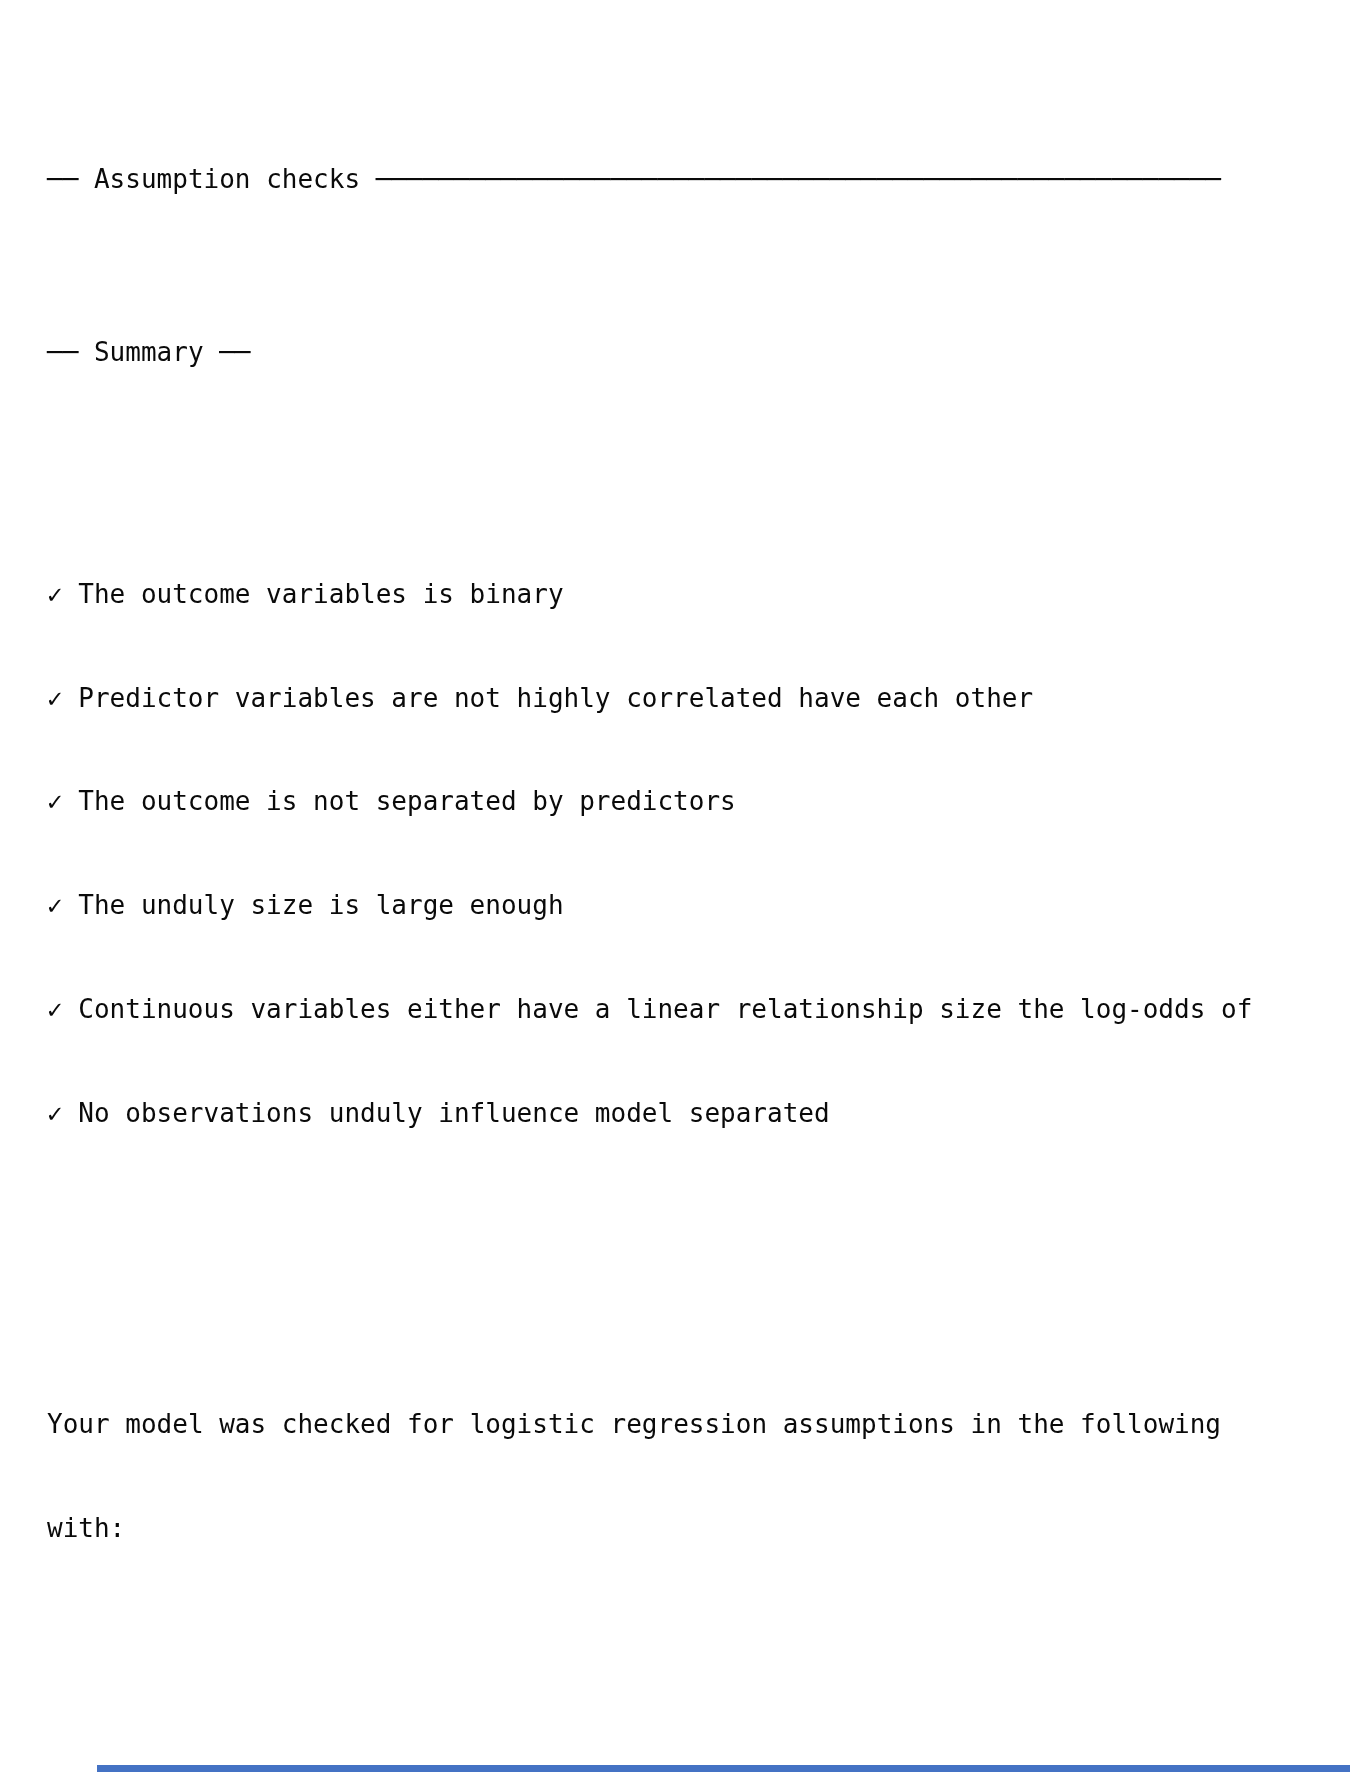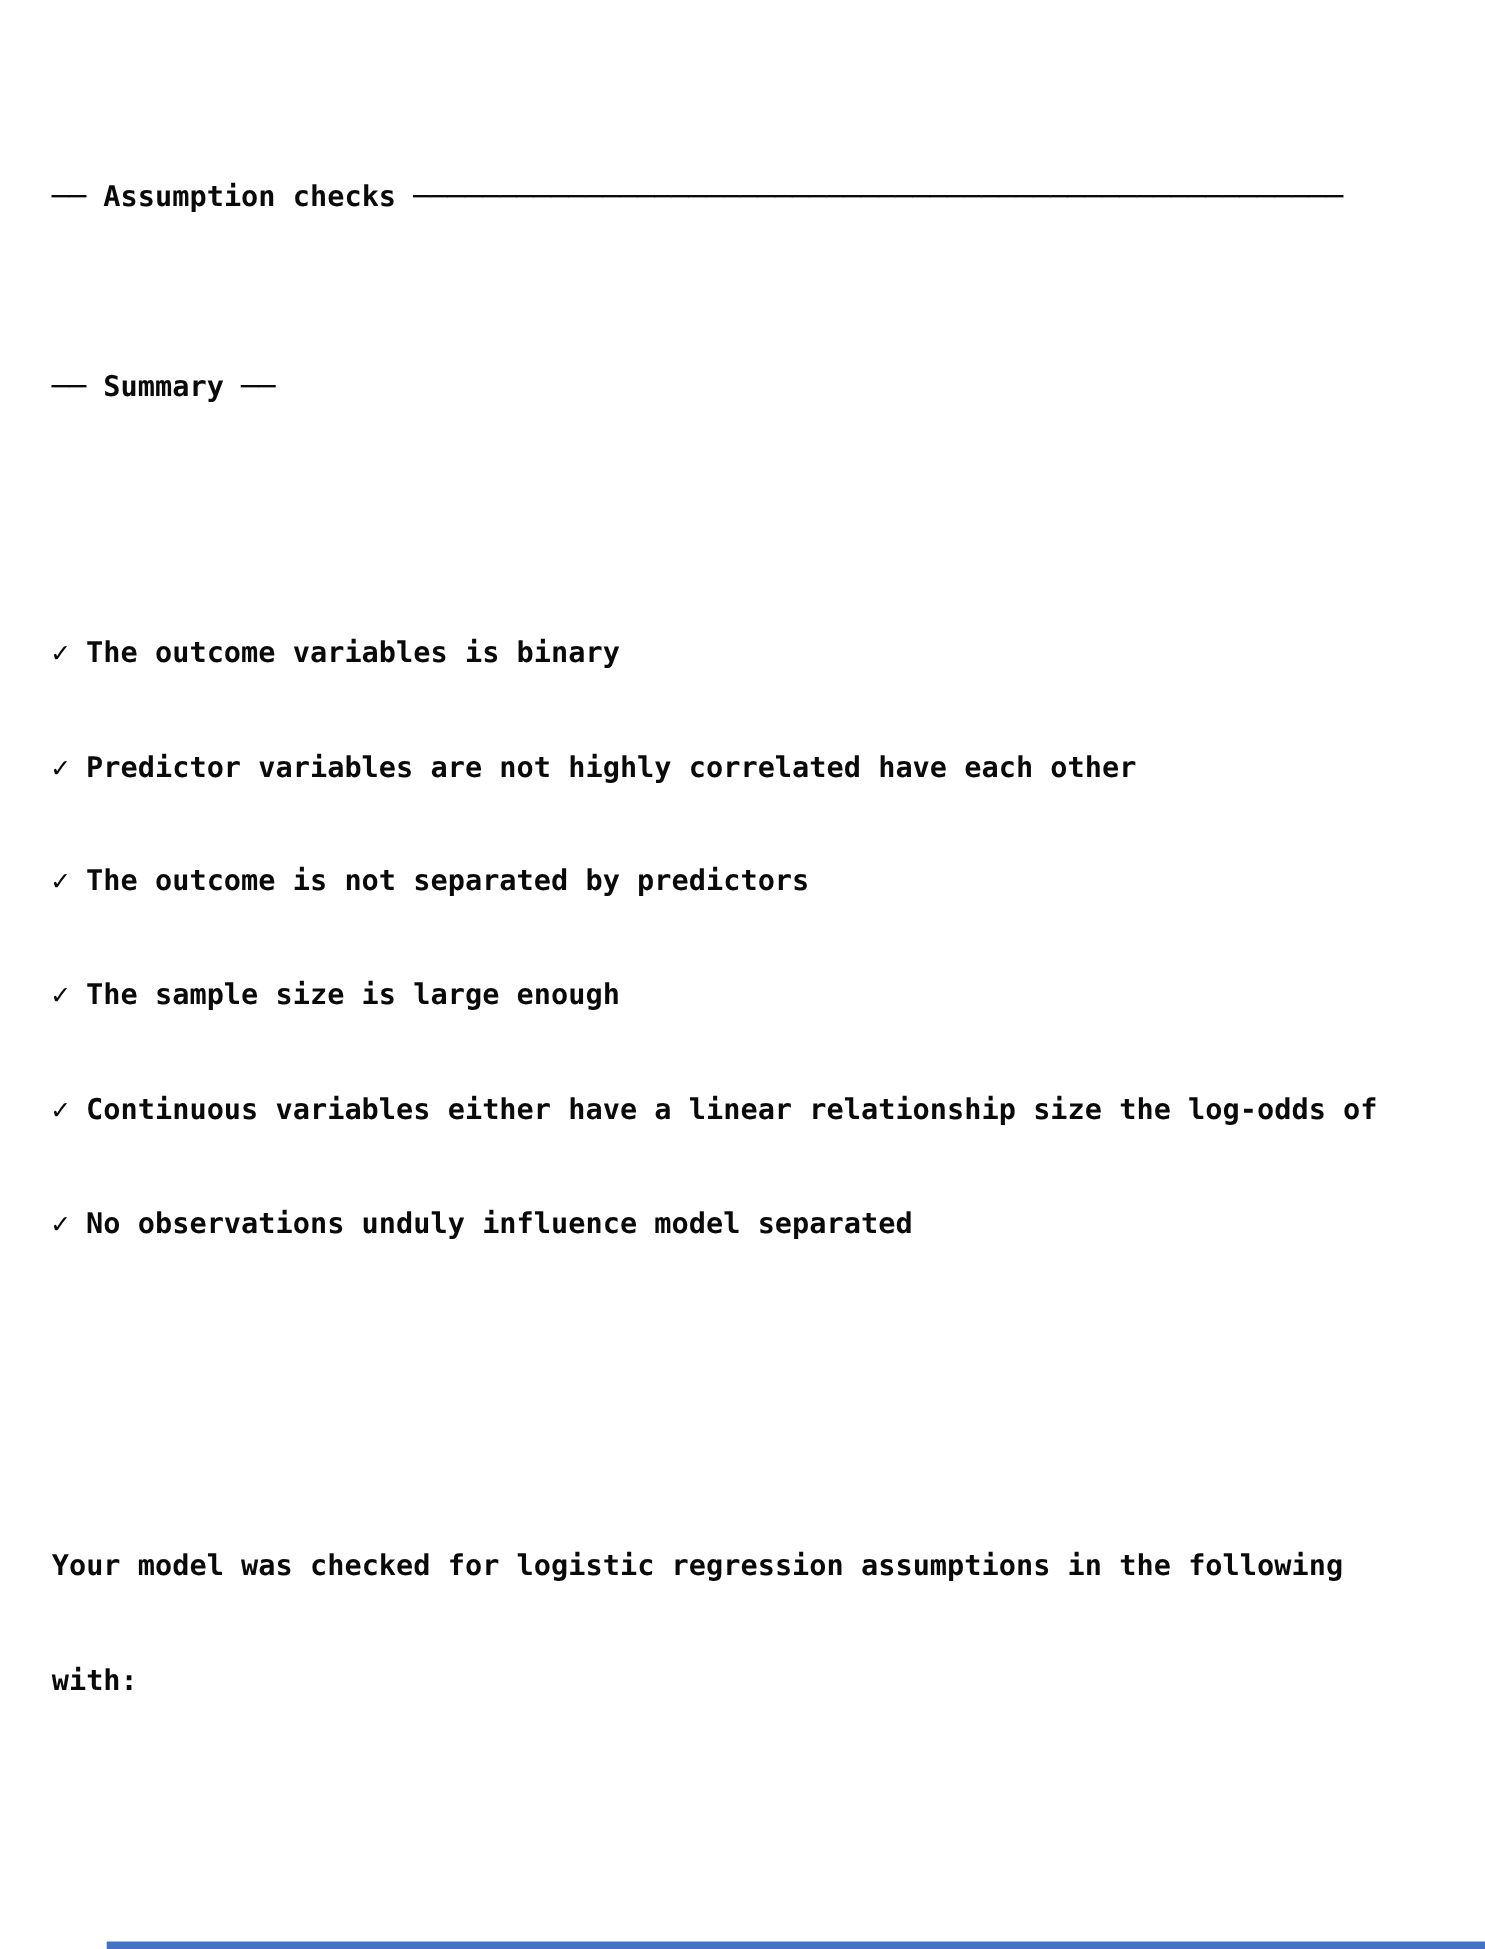--- a/index.html
+++ b/index.html
@@ -18,21 +18,21 @@
     top: 58px;
     left: 47px;
     width: 1262px;
     font-family: "DejaVu Sans Mono", "Liberation Mono", monospace;
     font-size: 26px;
     line-height: 34.6px;
     color: #0a0a0a;
     white-space: pre;
     font-weight: 400;
   }
-  .block { margin: 0; font-weight: bold; }
+  .block { margin: 0; }
   .block + .block { margin-top: 34.6px; } 
   .line { white-space: pre; }
   .check-icon {
     display: inline-block;
     width: 1ch;
     margin-right: 1ch;
   }
   .selection-bar {
     position: absolute;
     left: 97px;
@@ -47,21 +47,21 @@
 <div class="results-output">
 
   <div class="block line">── Assumption checks ──────────────────────────────────────────────────────</div>
 
   <div class="block line">── Summary ──</div>
 
   <div class="block">
     <div class="line"><span class="check-icon">✓</span><span>The outcome variables is binary</span></div>
     <div class="line"><span class="check-icon">✓</span><span>Predictor variables are not highly correlated have each other</span></div>
     <div class="line"><span class="check-icon">✓</span><span>The outcome is not separated by predictors</span></div>
-    <div class="line"><span class="check-icon">✓</span><span>The sample size is large enough</span></div>
+    <div class="line"><span class="check-icon">✓</span><span>The unduly size is large enough</span></div>
     <div class="line"><span class="check-icon">✓</span><span>Continuous variables either have a linear relationship size the log-odds of</span></div>
     <div class="line"><span class="check-icon">✓</span><span>No observations unduly influence model separated</span></div>
   </div>
 
   <div class="block">
     <div class="line">Your model was checked for logistic regression assumptions in the following</div>
     <div class="line">with:</div>
   </div>
 
   

